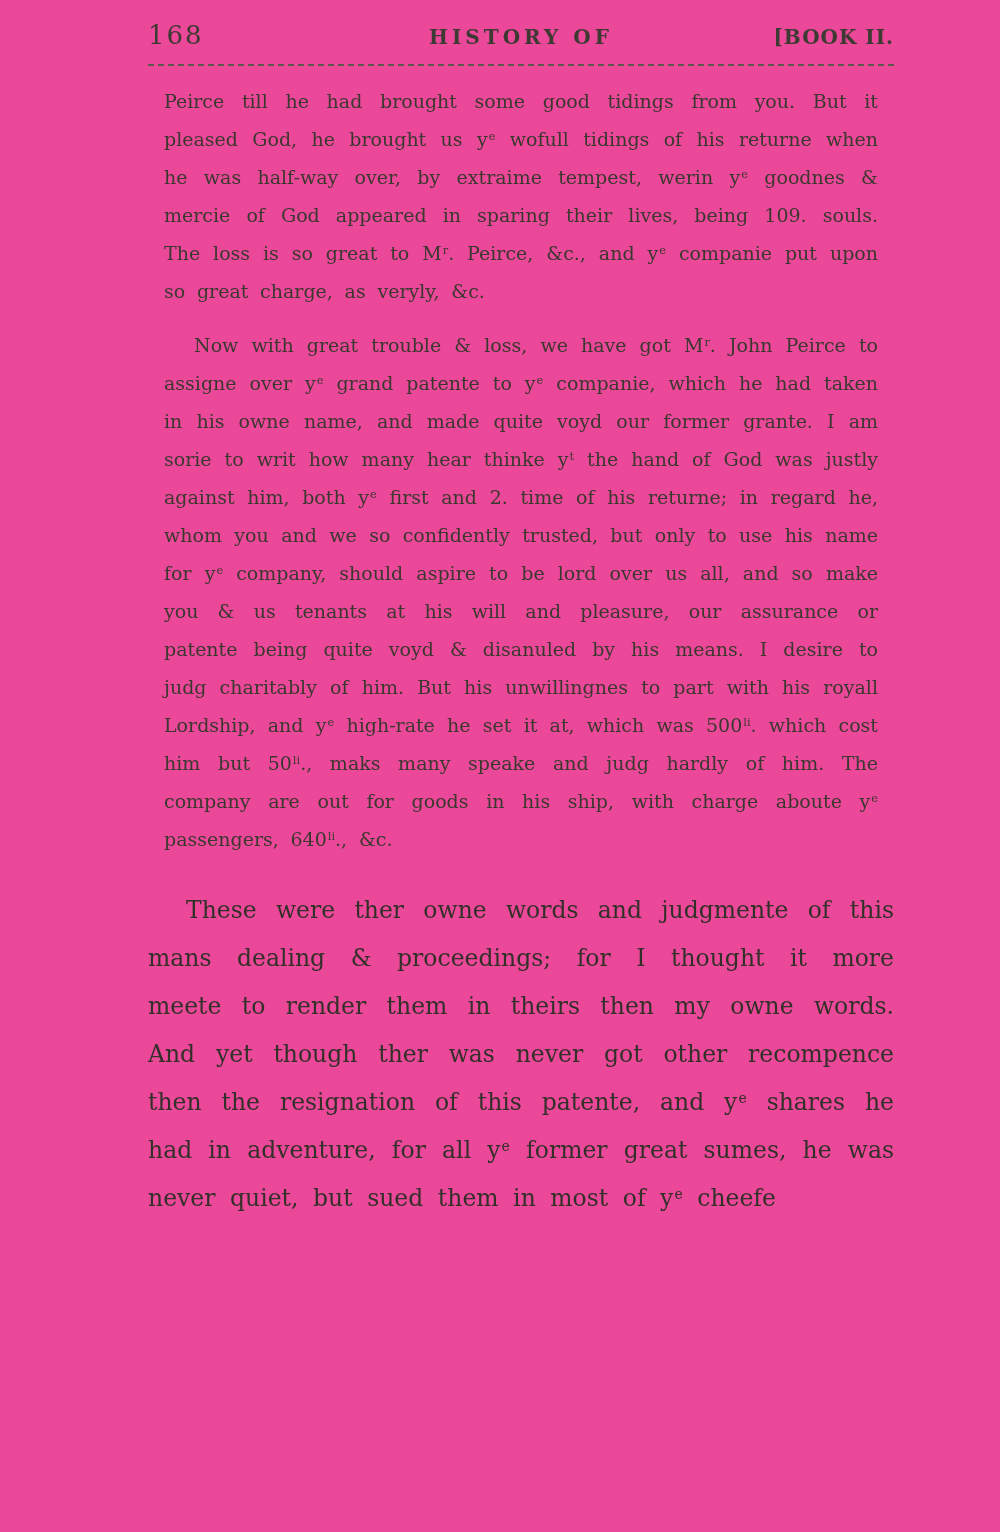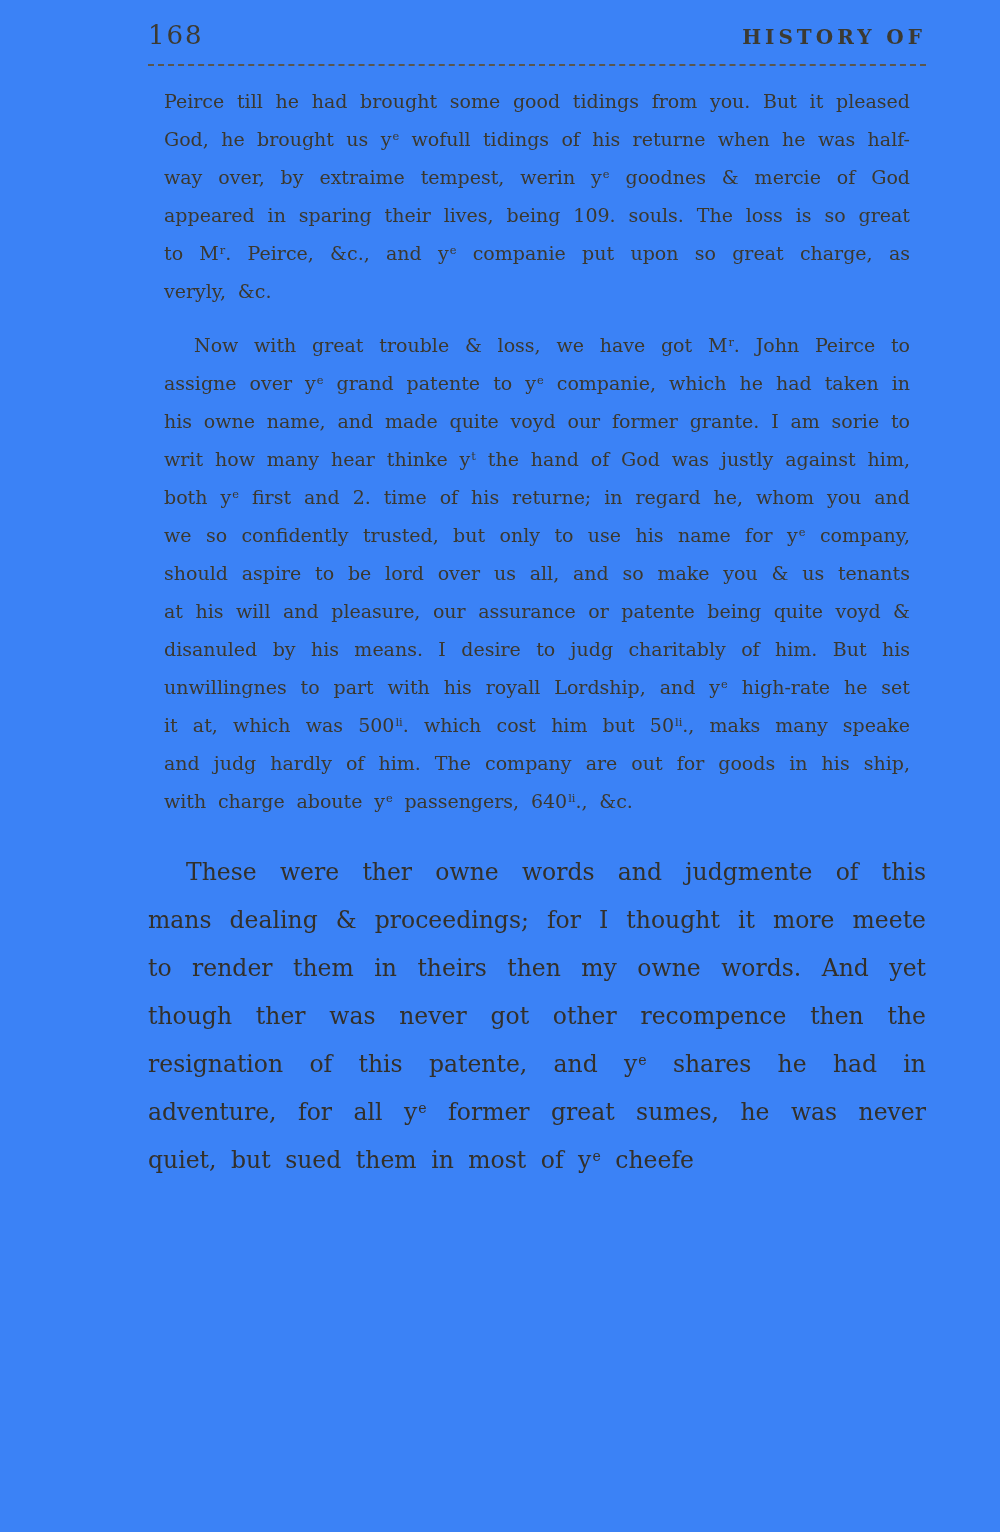--- a/index.html
+++ b/index.html
@@ -5,24 +5,24 @@
   html, body {
     margin: 0;
     padding: 0;
     background: #f4f3ef;
   }
   .page {
     width: 1000px;
     height: 1532px;
     box-sizing: border-box;
     margin: 0 auto;
-    background: #3b82f6;
+    background: #ec4899;
     color: #37342c;
     font-family: "DejaVu Serif", "Liberation Serif", serif;
-    padding: 20px 74px 0 148px;
+    padding: 20px 106px 0 148px;
     position: relative;
     overflow: hidden;
   }
   .running-head {
     display: flex;
     align-items: baseline;
   }
   .pagenum {
     flex: 1;
     font-size: 26px;
@@ -88,20 +88,21 @@
   }
 </style>
 </head>
 <body>
 
 <div class="page">
 
   <header class="running-head">
     <span class="pagenum">168</span>
     <span class="running-title">HISTORY OF</span>
+    <span class="book-label">[BOOK II.</span>
   </header>
 
   <div class="head-rule"></div>
 
   <section class="letter">
     <p class="noindent">Peirce till he had brought some good tidings from you.  But it pleased God, he brought us y<sup>e</sup> wofull tidings of his returne when he was half-way over, by extraime tempest, werin y<sup>e</sup> goodnes &amp; mercie of God appeared in sparing their lives, being 109. souls.  The loss is so great to M<sup>r</sup>. Peirce, &amp;c., and y<sup>e</sup> companie put upon so great charge, as veryly, &amp;c.</p>
     <p>Now with great trouble &amp; loss, we have got M<sup>r</sup>. John Peirce to assigne over y<sup>e</sup> grand patente to y<sup>e</sup> companie, which he had taken in his owne name, and made quite voyd our former grante.  I am sorie to writ how many hear thinke y<sup>t</sup> the hand of God was justly against him, both y<sup>e</sup> first and 2. time of his returne; in regard he, whom you and we so confidently trusted, but only to use his name for y<sup>e</sup> company, should aspire to be lord over us all, and so make you &amp; us tenants at his will and pleasure, our assurance or patente being quite voyd &amp; disanuled by his means.  I desire to judg charitably of him.  But his unwillingnes to part with his royall Lordship, and y<sup>e</sup> high-rate he set it at, which was 500<sup>li</sup>. which cost him but 50<sup>li</sup>., maks many speake and judg hardly of him.  The company are out for goods in his ship, with charge aboute y<sup>e</sup> passengers, 640<sup>li</sup>., &amp;c.</p>
   </section>
 
   <section class="narrative">

